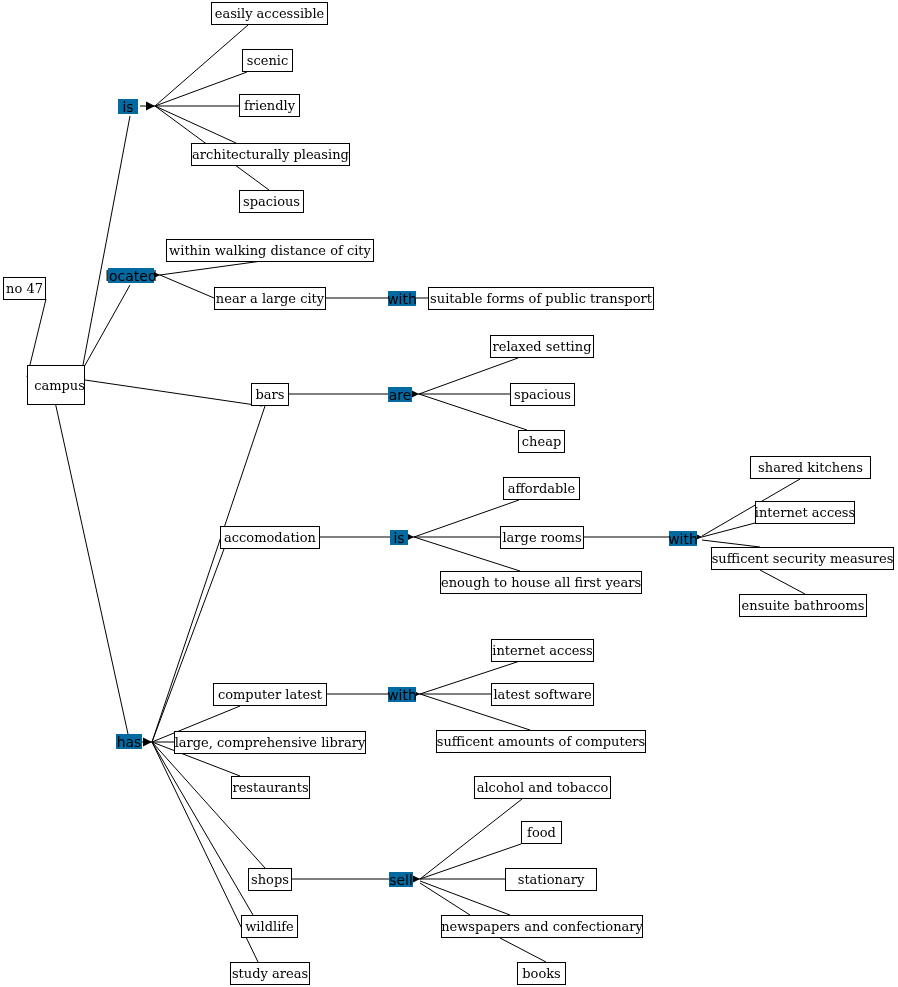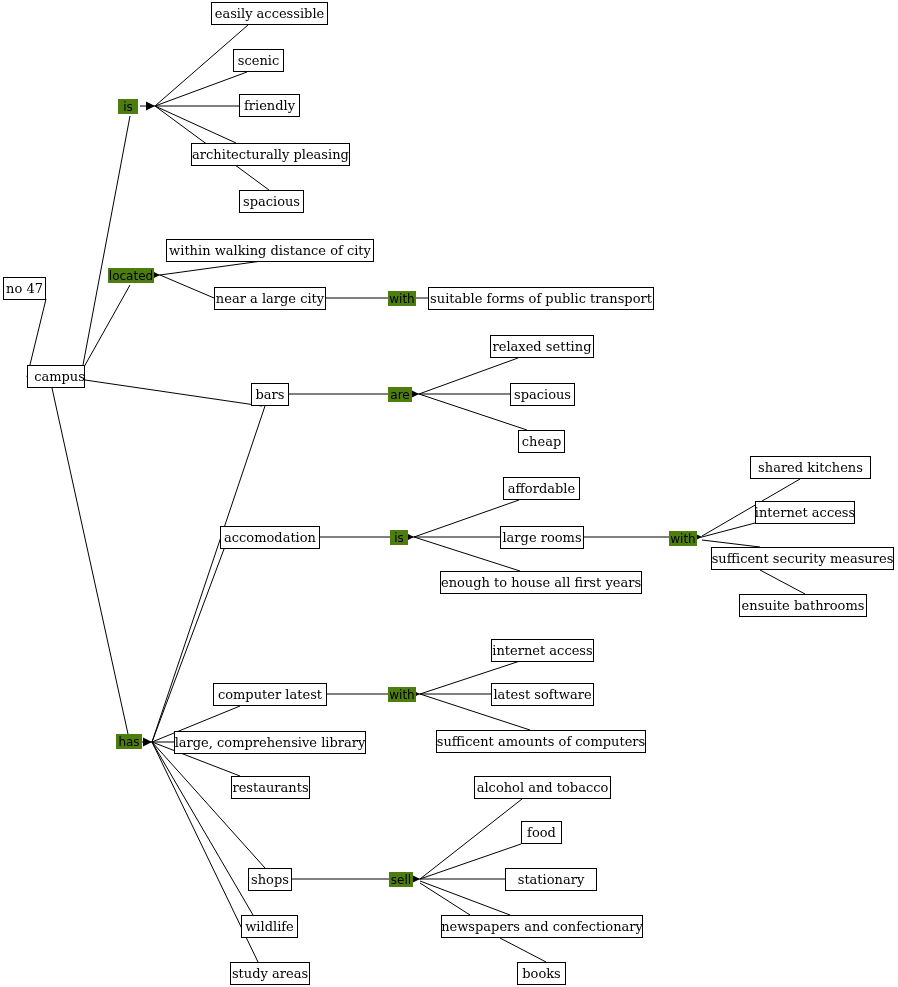--- a/index.html
+++ b/index.html
@@ -35,23 +35,23 @@
     color: #000000;
     display: flex;
     align-items: center;
     justify-content: center;
     white-space: nowrap;
     padding: 0 5px;
   }
   .link-label {
     position: absolute;
     box-sizing: border-box;
-    background: #4d7c0f;
+    background: #0369a1;
     font-family: "DejaVu Sans", "Liberation Sans", sans-serif;
-    font-size: 12px;
+    font-size: 14px;
     line-height: 1;
     color: #000000;
     display: flex;
     align-items: center;
     justify-content: center;
     white-space: nowrap;
   }
 </style>
 </head>
 <body>
@@ -115,24 +115,24 @@
       <line x1="413" y1="879" x2="420" y2="879" stroke="#000000" stroke-width="1"></line>
       <polygon points="420,879 411,883.5 411,874.5" fill="#000000"></polygon>
       <line x1="420" y1="879" x2="522" y2="799" stroke="#000000" stroke-width="1"></line>
       <line x1="420" y1="879" x2="521" y2="844" stroke="#000000" stroke-width="1"></line>
       <line x1="420" y1="879" x2="505" y2="879" stroke="#000000" stroke-width="1"></line>
       <line x1="420" y1="881" x2="510" y2="915" stroke="#000000" stroke-width="1"></line>
       <line x1="420" y1="883" x2="470" y2="915" stroke="#000000" stroke-width="1"></line>
       <line x1="500" y1="938" x2="546" y2="962" stroke="#000000" stroke-width="1"></line>
     </svg>
 <div class="node-box" style="left: 3px; top: 277px; width: 43px; height: 23px;">no 47</div>
-    <div class="node-box" style="left: 27px; top: 365px; width: 58px; height: 23px; padding-left: 12px;">campus</div>
+    <div class="node-box" style="left: 27px; top: 365px; width: 58px; height: 40px; padding-left: 12px;">campus</div>
     <div class="link-label" style="left: 118px; top: 99px; width: 20px; height: 15px;">is</div>
     <div class="node-box" style="left: 211px; top: 2px; width: 117px; height: 23px; text-align: right;">easily accessible</div>
-    <div class="node-box" style="left: 233px; top: 49px; width: 51px; height: 23px;">scenic</div>
+    <div class="node-box" style="left: 242px; top: 49px; width: 51px; height: 23px;">scenic</div>
     <div class="node-box" style="left: 239px; top: 94px; width: 61px; height: 23px;">friendly</div>
     <div class="node-box" style="left: 191px; top: 143px; width: 159px; height: 23px;">architecturally pleasing</div>
     <div class="node-box" style="left: 239px; top: 190px; width: 65px; height: 23px;">spacious</div>
     <div class="link-label" style="left: 108px; top: 268px; width: 46px; height: 15px;">located</div>
     <div class="node-box" style="left: 166px; top: 239px; width: 208px; height: 23px;">within walking distance of city</div>
     <div class="node-box" style="left: 214px; top: 287px; width: 112px; height: 23px;">near a large city</div>
     <div class="link-label" style="left: 388px; top: 291px; width: 28px; height: 15px;">with</div>
     <div class="node-box" style="left: 428px; top: 287px; width: 226px; height: 23px;">suitable forms of public transport</div>
     <div class="node-box" style="left: 251px; top: 383px; width: 38px; height: 23px;">bars</div>
     <div class="link-label" style="left: 388px; top: 387px; width: 24px; height: 15px;">are</div>

